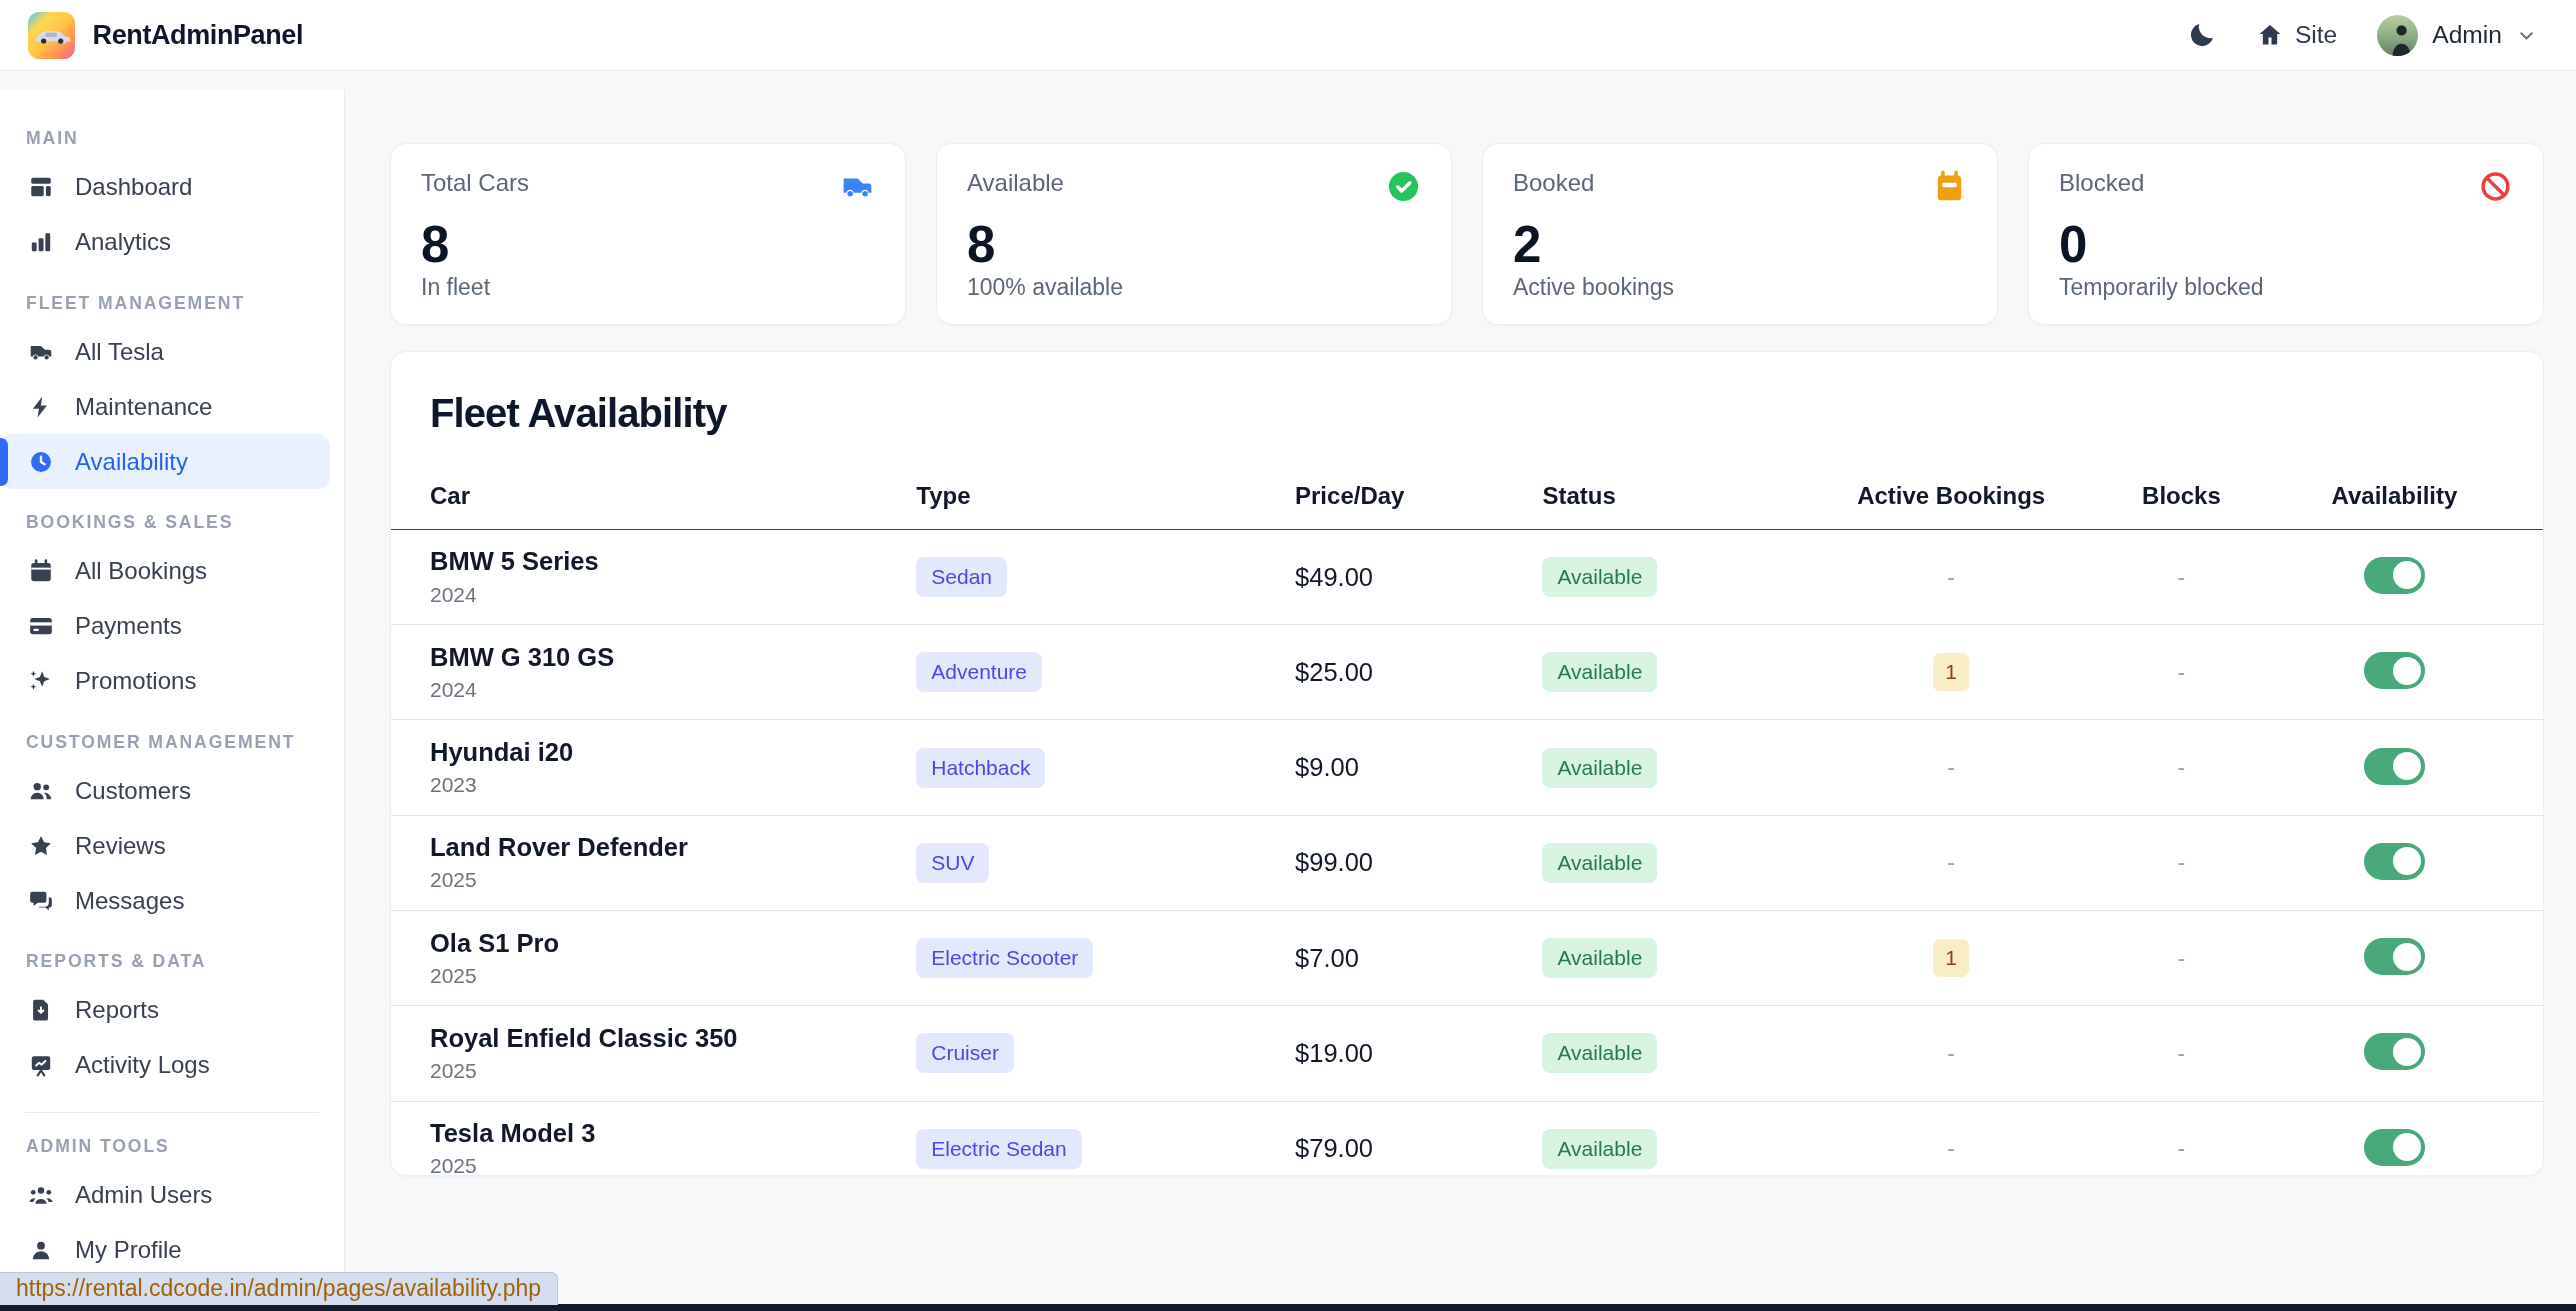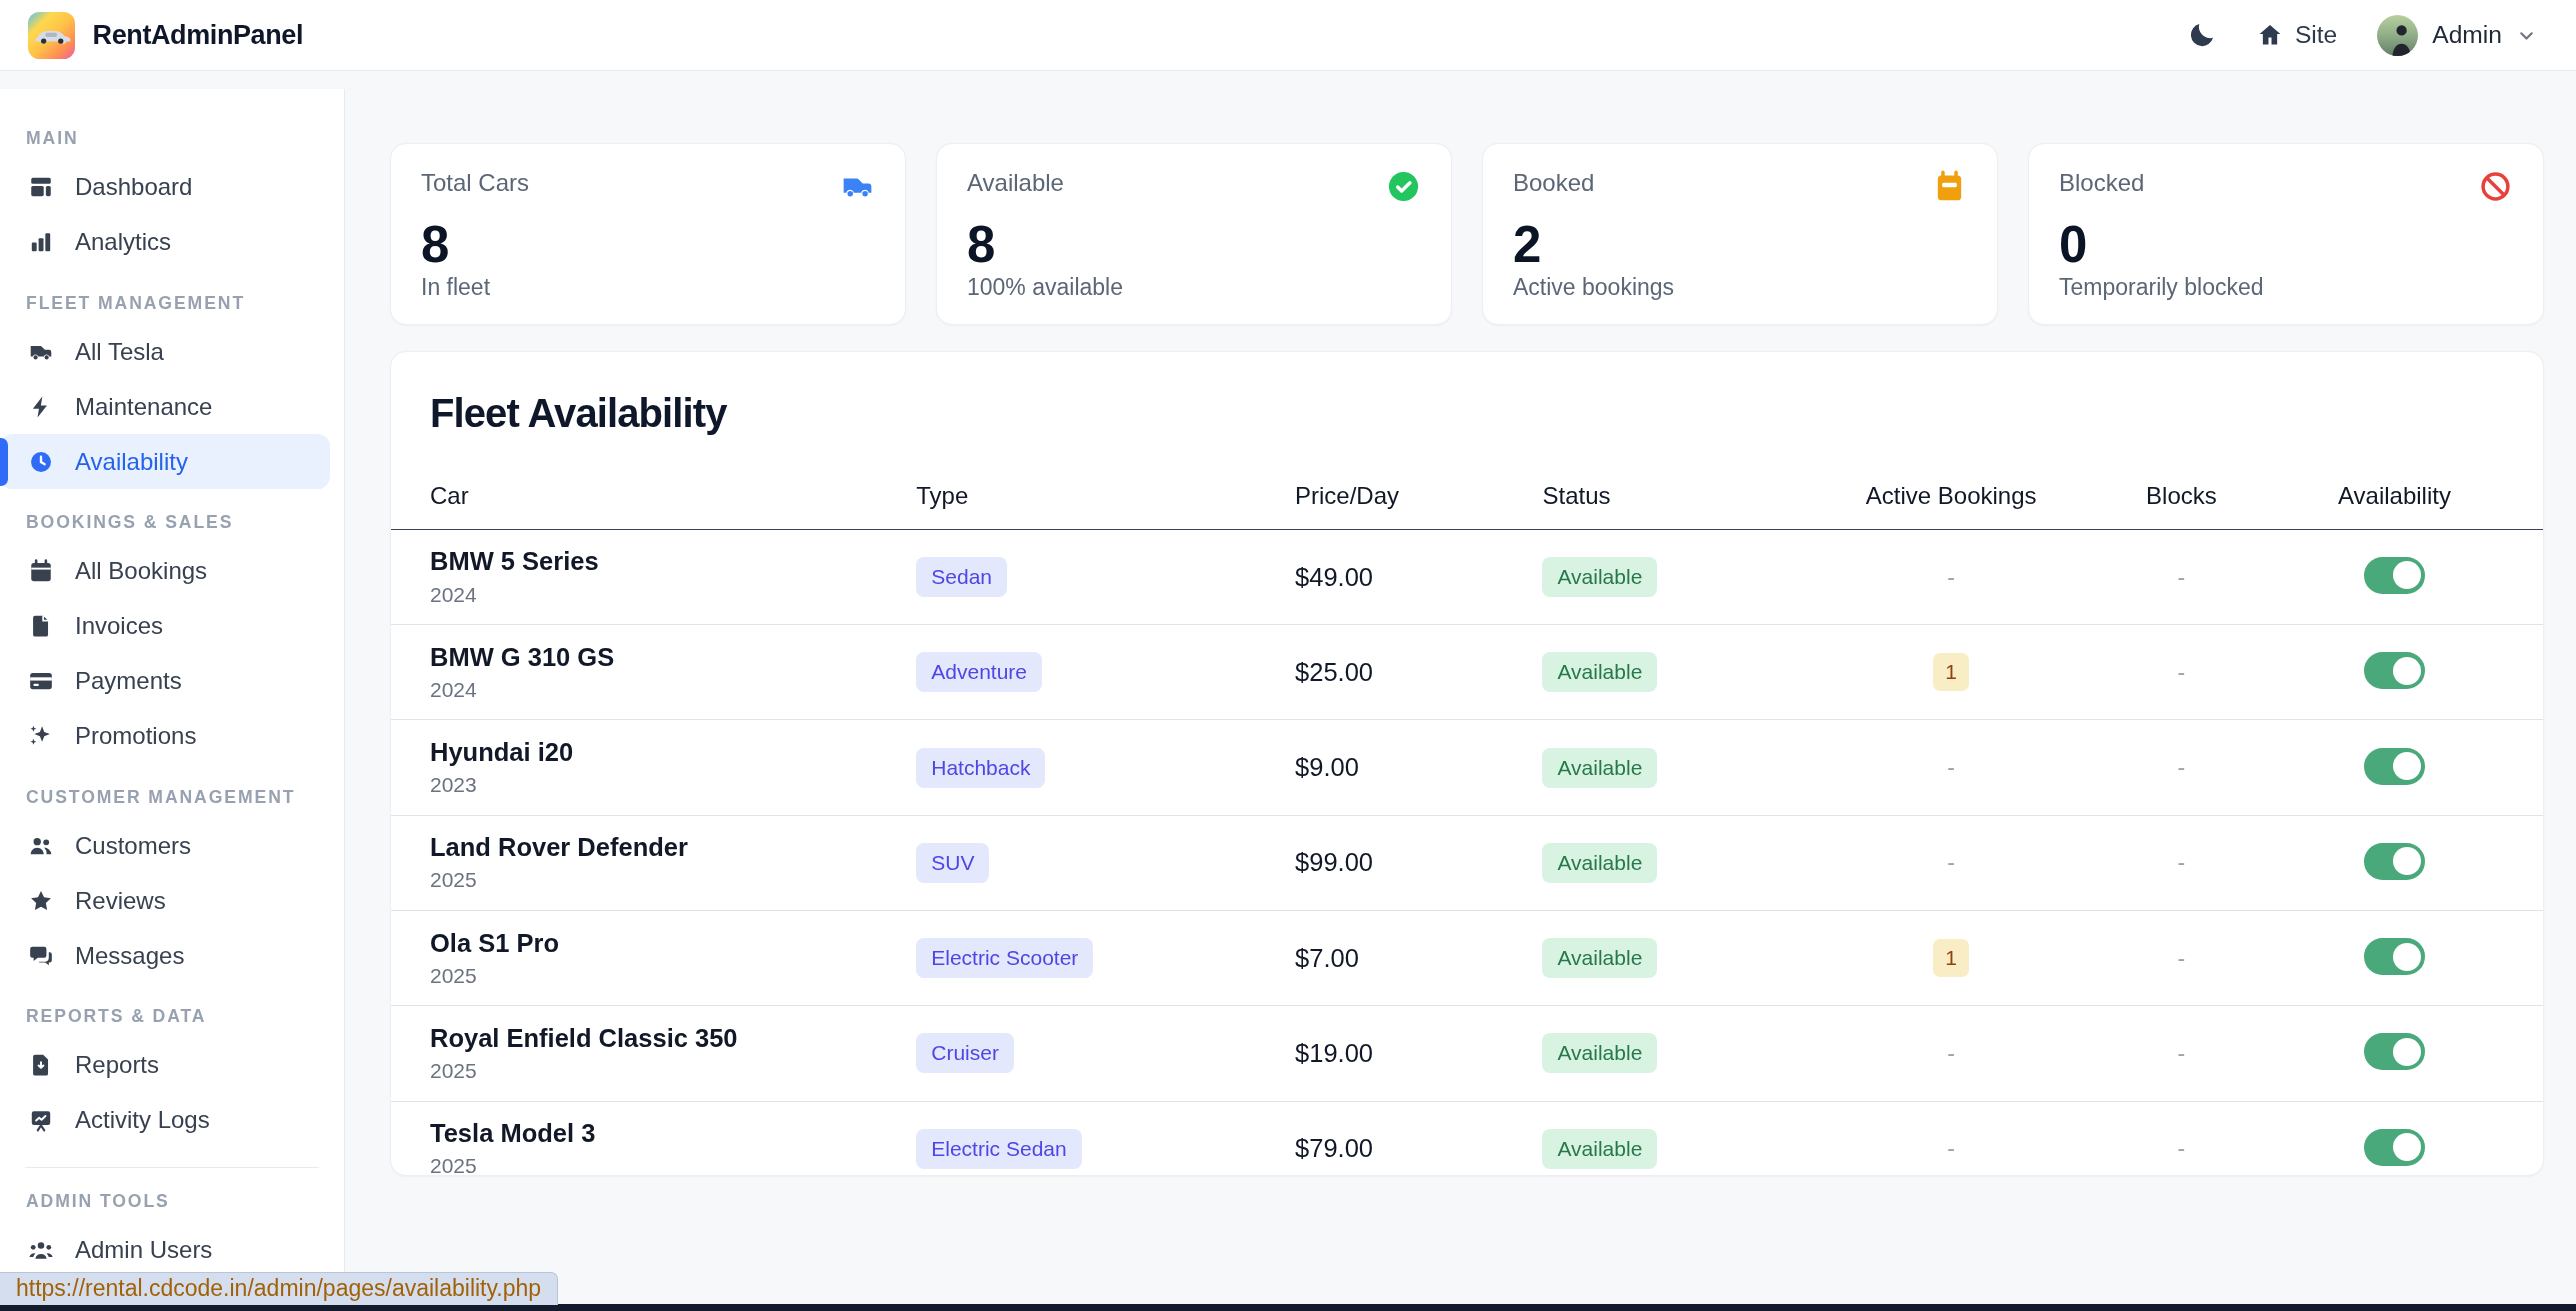--- a/index.html
+++ b/index.html
@@ -63,21 +63,21 @@
   .stat-icon { width:35px; height:35px; }
   .stat-icon svg { width:100%; height:100%; }
   .stat-value { font-size:51px; font-weight:800; color:#0b1526; margin-top:14px; line-height:1.05; }
   .stat-sub { font-size:23px; color:#5b6676; margin-top:auto; }
 
   
   .fleet-card { margin-top:26px; background:#fff; border:0.9px solid #eceff3; border-radius:16px;
     height:825px; overflow:hidden; box-shadow:0 0.9px 1.8px rgba(16,24,40,.04); padding-top:39px; }
   .fleet-title { font-size:40px; font-weight:800; color:#0f172a; letter-spacing:-0.9px; margin:0 39px; }
   table { width:100%; border-collapse:collapse; margin-top:33px; table-layout:fixed; }
-  th { font-size:24px; font-weight:400; color:#111827; text-align:left; padding:12.3px 8.8px 19.3px 8.8px;
+  th { font-size:24px; font-weight:700; color:#111827; text-align:left; padding:12.3px 8.8px 19.3px 8.8px;
     border-bottom:1.8px solid #3a4354; }
   td { padding:17.6px 8.8px; border-bottom:0.9px solid #dfe4ea; vertical-align:middle; }
   th.c0, td.c0 { padding-left:39px; }
   th.c6, td.c6 { padding-right:39px; }
   .col-c { text-align:center; }
   .car-name { font-size:25.5px; font-weight:600; color:#111827; }
   .car-year { font-size:21px; color:#6b7280; margin-top:6.1px; }
   .badge-type { display:inline-block; background:#e3e8fd; color:#4f46e5; font-size:21px;
     padding:8px 15px; border-radius:8px; }
   .price { font-size:25.5px; font-weight:400; color:#111827; }
@@ -186,27 +186,20 @@
       <div class="s-item">
         <span class="s-icon"><svg viewBox="0 0 24 24" fill="currentColor">
             <path d="M7.5 2.3v3M16.5 2.3v3" stroke="currentColor" stroke-width="2.4" stroke-linecap="round" fill="none"></path>
             <rect x="3" y="4.5" width="18" height="17" rx="2.5"></rect>
             <line x1="3" y1="9.8" x2="21" y2="9.8" stroke="#fff" stroke-width="1.8"></line>
           </svg></span>
         <span>All Bookings</span>
       </div>
       <div class="s-item">
         <span class="s-icon"><svg viewBox="0 0 24 24" fill="currentColor">
-            <path d="M6.5 2.5H14l4.5 4.5v13a1.8 1.8 0 0 1-1.8 1.8H6.5a1.8 1.8 0 0 1-1.8-1.8V4.3a1.8 1.8 0 0 1 1.8-1.8z"></path>
-            <path d="M14 2.5V7h4.5" fill="none" stroke="#fff" stroke-width="1.6"></path>
-          </svg></span>
-        <span>Invoices</span>
-      </div>
-      <div class="s-item">
-        <span class="s-icon"><svg viewBox="0 0 24 24" fill="currentColor">
             <rect x="2" y="4.5" width="20" height="15" rx="2.5"></rect>
             <rect x="2" y="8.6" width="20" height="3" fill="#fff"></rect>
             <rect x="5" y="14.5" width="5" height="2.2" rx="1" fill="#fff"></rect>
           </svg></span>
         <span>Payments</span>
       </div>
       <div class="s-item">
         <span class="s-icon"><svg viewBox="0 0 24 24" fill="currentColor">
             <path d="M13 3l2 5.2 5.2 2-5.2 2-2 5.2-2-5.2-5.2-2 5.2-2z"></path>
             <path d="M5 2.5l.8 2 2 .8-2 .8-.8 2-.8-2-2-.8 2-.8z"></path>

